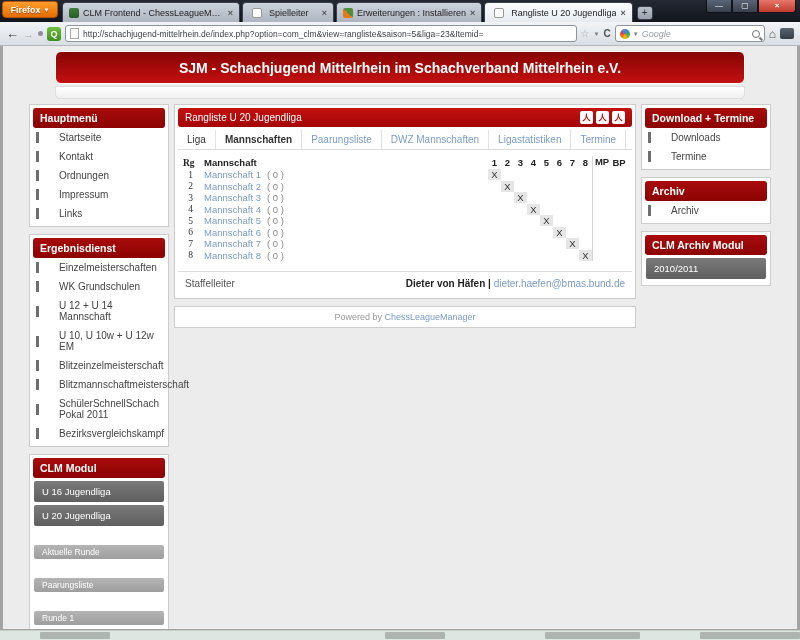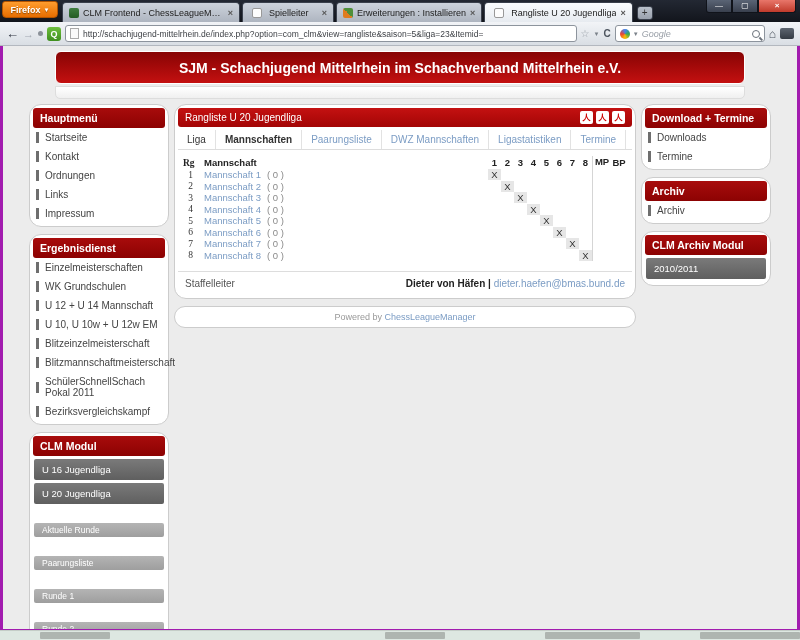--- a/index.html
+++ b/index.html
@@ -1,17 +1,17 @@
 <!DOCTYPE html>
 <html><head>
 <meta charset="utf-8">
 <style>
   * { margin:0; padding:0; box-sizing:border-box; }
   body { font-family:"Liberation Sans","DejaVu Sans",sans-serif; background:#555; }
-  .window { width:800px; height:640px; position:relative; overflow:hidden; background:#a21caf; }
+  .window { width:800px; height:640px; position:relative; overflow:hidden; background:#a3a3a3; }
 
   
   .tabstrip { height:22px; background:linear-gradient(#232833,#12151c); position:relative; display:flex; align-items:flex-end; }
   .ff-btn { position:absolute; left:2px; top:1px; width:56px; height:17px; background:linear-gradient(#ff9d2e,#e66d00); border:1px solid #b35400; border-radius:3px 3px 4px 4px; color:#fff; font-size:9px; font-weight:bold; display:flex; align-items:center; justify-content:center; gap:3px; text-shadow:0 1px 1px rgba(0,0,0,.4); }
   .ff-btn .caret{ font-size:6px; }
   .tabs { display:flex; margin-left:62px; height:20px; }
   .tab { display:flex; align-items:center; gap:4px; padding:0 6px; height:20px; background:linear-gradient(#cdd3dc,#aeb5c0); border:1px solid #3a404c; border-bottom:none; border-radius:4px 4px 0 0; margin-right:2px; font-size:9px; color:#222; max-width:178px; min-width:92px; }
   .tab.active { background:linear-gradient(#fafcfe,#e7ebf0); }
   .tab .fav { width:10px; height:10px; border-radius:2px; flex:0 0 auto; display:inline-block; }
   .fav.clm { background:linear-gradient(#3f7d3f,#245c24); }
@@ -45,23 +45,23 @@
 
   
   .page { height:583px; margin:0 3px; background:#ececec; overflow:hidden; }
   .banner { margin:5px 52px 0; height:33px; background:linear-gradient(#870404,#c41010); border:1px solid #fff; border-radius:6px; color:#fff; font-size:14px; font-weight:bold; display:flex; align-items:center; justify-content:center; }
   .banner-under { margin:2px 52px 0; height:13px; background:linear-gradient(#ffffff,#f0f0f0); border:1px solid #ddd; border-radius:0 0 5px 5px; }
   .cols { display:flex; align-items:flex-start; gap:5px; padding:5px 26px 0; }
   .col-left { width:140px; flex:0 0 auto; }
   .col-main { flex:1; min-width:0; }
   .col-right { width:130px; flex:0 0 auto; }
 
-  .box { background:#fff; border:1px solid #ccc; border-radius:12px; padding:3px; margin-bottom:7px; }
+  .box { background:#fff; border:1px solid #ccc; border-radius:0; padding:3px; margin-bottom:7px; }
   .modhdr { background:linear-gradient(#a80c0c,#8c0202); color:#fff; font-weight:bold; font-size:10.5px; padding:4px 7px; border-radius:3px; }
-  .mitem { display:flex; align-items:center; gap:6px; padding:4px 3px; font-size:10px; color:#444; }
+  .mitem { display:flex; align-items:center; gap:20px; padding:4px 3px; font-size:10px; color:#444; }
   .mitem .tick { width:3px; height:11px; background:#6e6e6e; flex:0 0 auto; }
 
   .clmbtn { display:block; border-radius:2px; color:#fff; text-align:left; }
   .clmbtn.dark { background:linear-gradient(#7a7a7a,#5f5f5f); font-size:9.5px; padding:5px 8px; margin:3px 1px; }
   .clmbtn.light { background:linear-gradient(#b4b4b4,#9e9e9e); font-size:8.5px; padding:2px 8px; margin:19px 1px; }
 
   
   .redbar { background:linear-gradient(#c41111,#a30505); border-radius:3px; color:#fff; font-size:10px; padding:3px 7px; display:flex; align-items:center; }
   .redbar .sp { flex:1; }
   .pdfico { width:13px; height:13px; background:#fff; border-radius:2px; margin-left:3px; color:#c00; font-size:8px; font-weight:bold; text-align:center; line-height:13px; }
@@ -169,25 +169,25 @@
             <div class="mitem">
               <span class="tick"></span>
               <span>Kontakt</span>
             </div>
             <div class="mitem">
               <span class="tick"></span>
               <span>Ordnungen</span>
             </div>
             <div class="mitem">
               <span class="tick"></span>
+              <span>Impressum</span>
+            </div>
+            <div class="mitem">
+              <span class="tick"></span>
               <span>Links</span>
-            </div>
-            <div class="mitem">
-              <span class="tick"></span>
-              <span>Impressum</span>
             </div>
           </div>
           <div class="box">
             <div class="modhdr">Ergebnisdienst</div>
             <div class="mitem">
               <span class="tick"></span>
               <span>Einzelmeisterschaften</span>
             </div>
             <div class="mitem">
               <span class="tick"></span>

